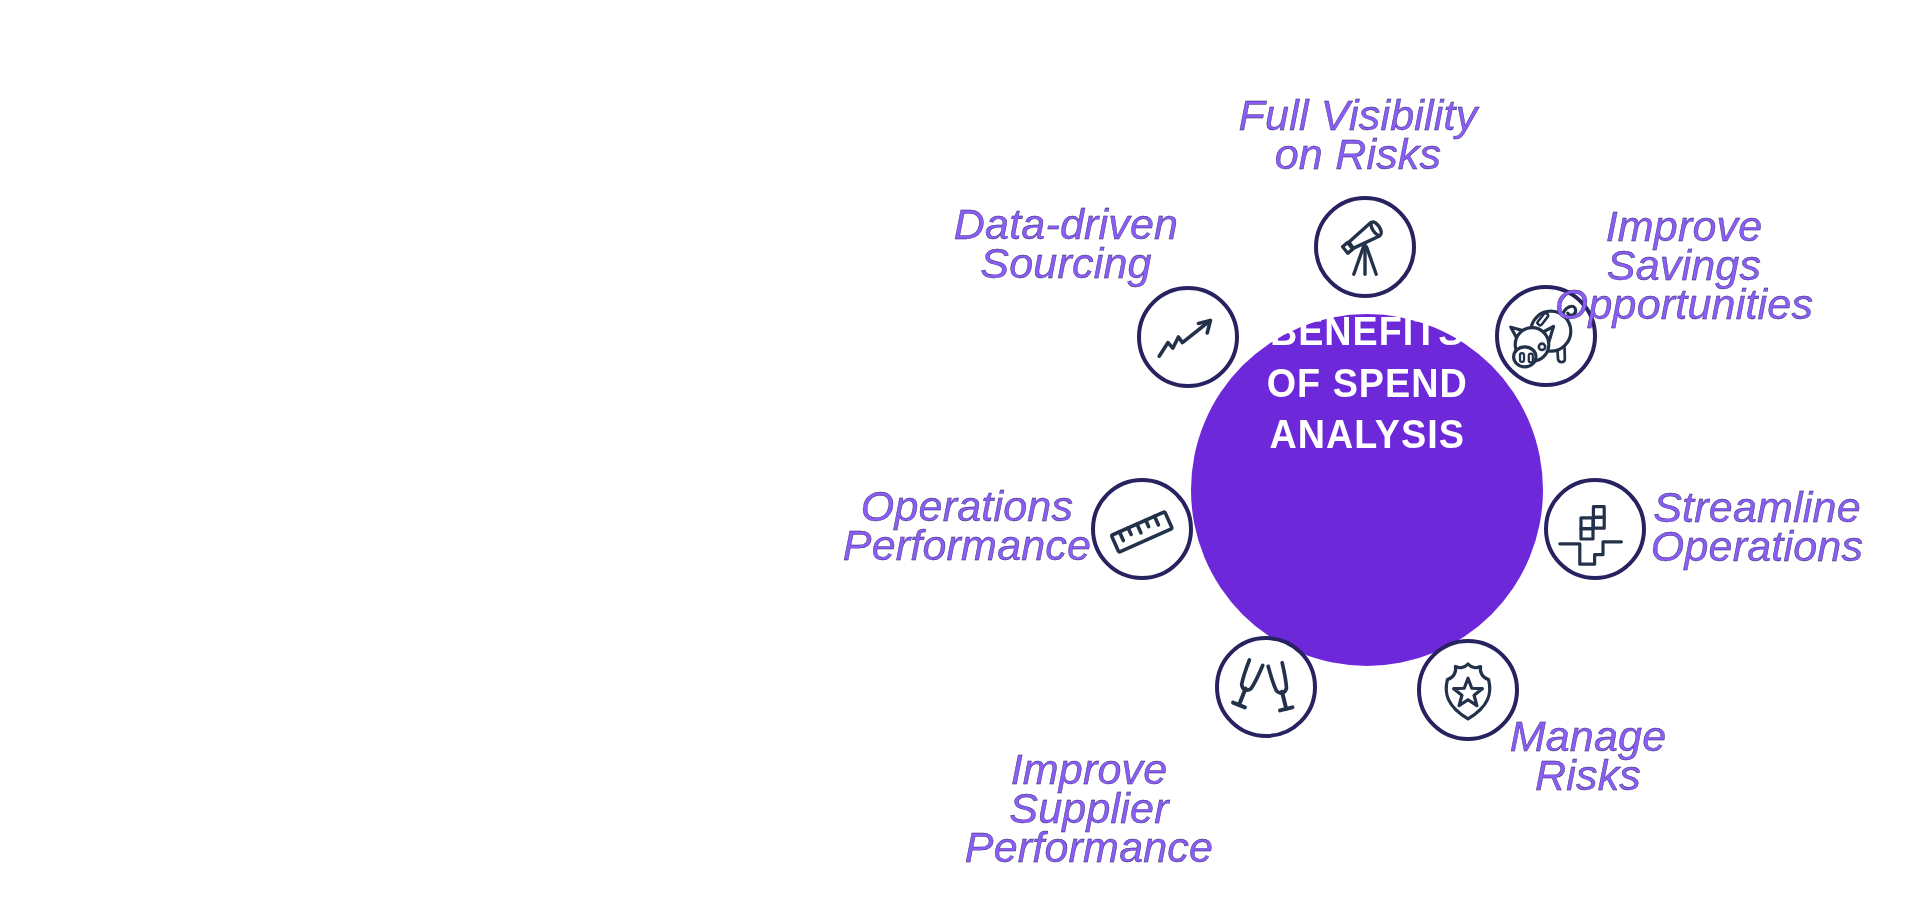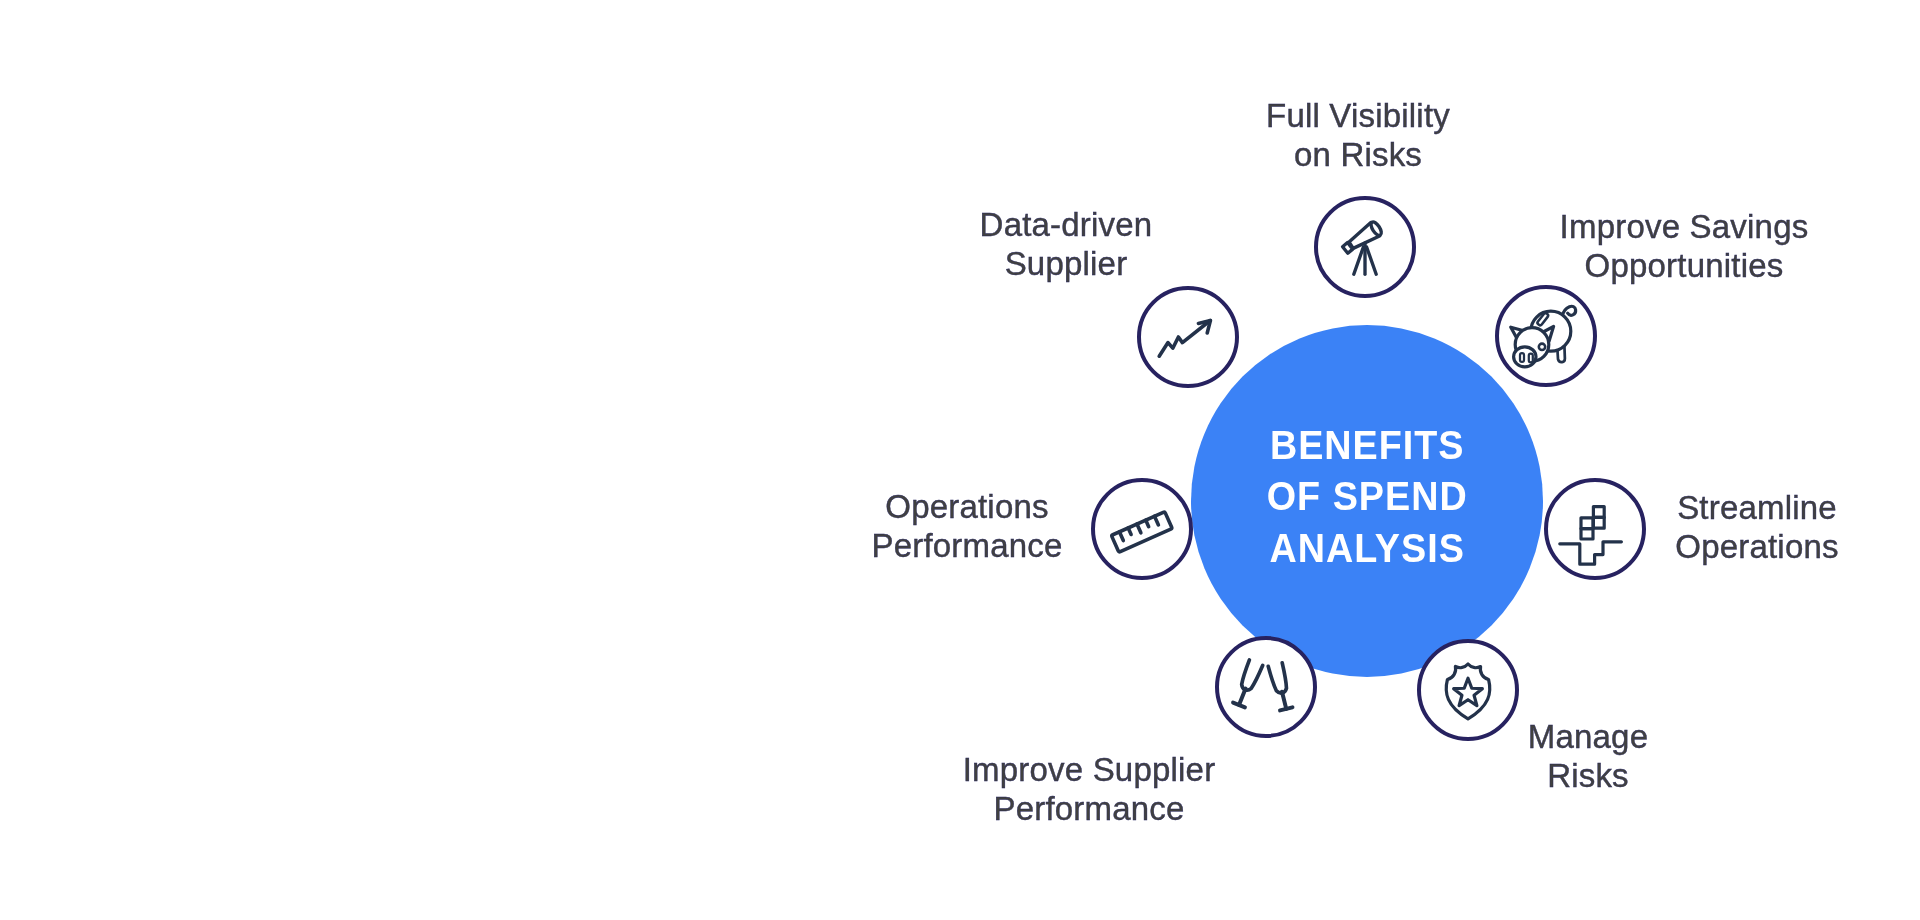--- a/index.html
+++ b/index.html
@@ -1,43 +1,44 @@
 <!DOCTYPE html>
 <html><head>
 <meta charset="utf-8">
 <style>
   * { margin: 0; padding: 0; box-sizing: border-box; }
   html, body { width: 1920px; height: 920px; background: #ffffff; overflow: hidden; }
   body { font-family: "Liberation Sans", sans-serif; }
   .stage { position: absolute; left: 0; top: 0; width: 1920px; height: 920px; }
 
   .hub {
-    position: absolute; left: 1191px; top: 325px;
+    position: absolute; left: 1191px; top: 314px;
     width: 352px; height: 352px; border-radius: 50%;
-    background: #3b82f6;
-    display: flex; align-items: center; justify-content: center;
+    background: #6d28d9;
+    display: flex; align-items: flex-start; justify-content: center;
   }
   .hub-text {
     color: #ffffff; text-align: center;
     font-family: "Liberation Sans", sans-serif;
     font-weight: bold;
     font-size: 41px; line-height: 51.5px; letter-spacing: 1.1px;
     transform: scaleX(0.92); transform-origin: center;
     margin-top: -8px;
   }
 
   .node { position: absolute; border-radius: 50%; background: #ffffff; border: 4px solid #272260;
           display: flex; align-items: center; justify-content: center; }
   .node svg { display: block; }
 
   .label {
-    position: absolute; color: #404040; text-align: center;
-    font-size: 33px; line-height: 39px; letter-spacing: 0.2px;
+    position: absolute; color: #8b5cf6; text-align: center;
+    font-size: 43px; line-height: 39px; letter-spacing: 0.2px;
     -webkit-text-stroke: 0.4px #262660;
     white-space: pre-line;
+    font-style: italic;
   }
 </style>
 </head>
 <body>
 
 <div class="stage">
 
   <div class="hub">
     <div class="hub-text"><span>BENEFITS</span><br><span>OF SPEND</span><br><span>ANALYSIS</span></div>
   </div>
@@ -133,15 +134,15 @@
   <div class="label" style="left:1534px; top:207px; width:300px;"><span>Improve Savings</span><br><span>Opportunities</span></div>
 
   <div class="label" style="left:1607px; top:488px; width:300px;"><span>Streamline</span><br><span>Operations</span></div>
 
   <div class="label" style="left:1438px; top:717px; width:300px;"><span>Manage</span><br><span>Risks</span></div>
 
   <div class="label" style="left:939px; top:750px; width:300px;"><span>Improve Supplier</span><br><span>Performance</span></div>
 
   <div class="label" style="left:817px; top:487px; width:300px;"><span>Operations</span><br><span>Performance</span></div>
 
-  <div class="label" style="left:916px; top:205px; width:300px;"><span>Data-driven</span><br><span>Supplier</span></div>
+  <div class="label" style="left:916px; top:205px; width:300px;"><span>Data-driven</span><br><span>Sourcing</span></div>
 
 </div>
 
 </body></html>

